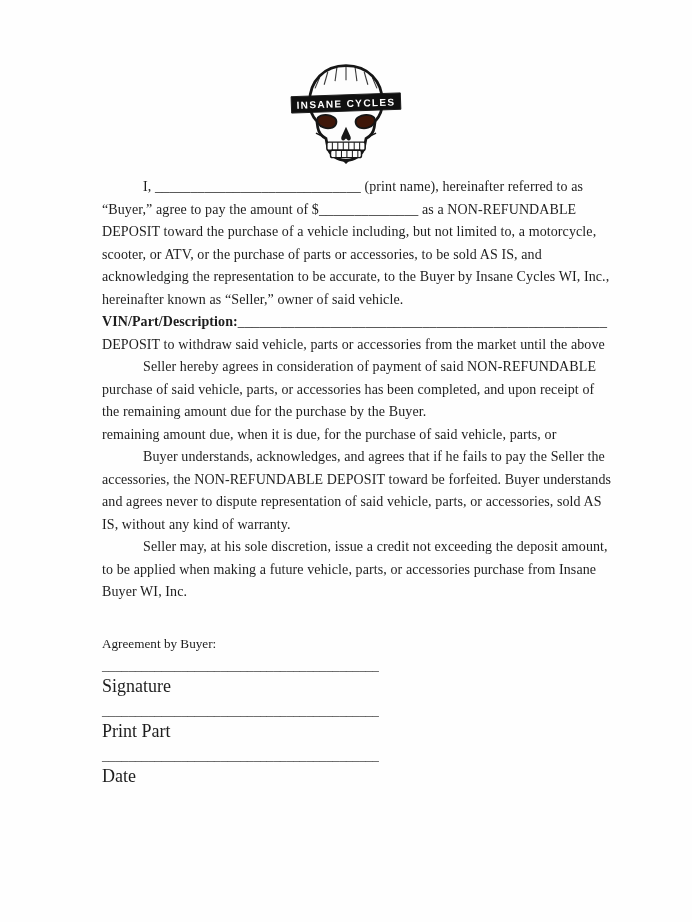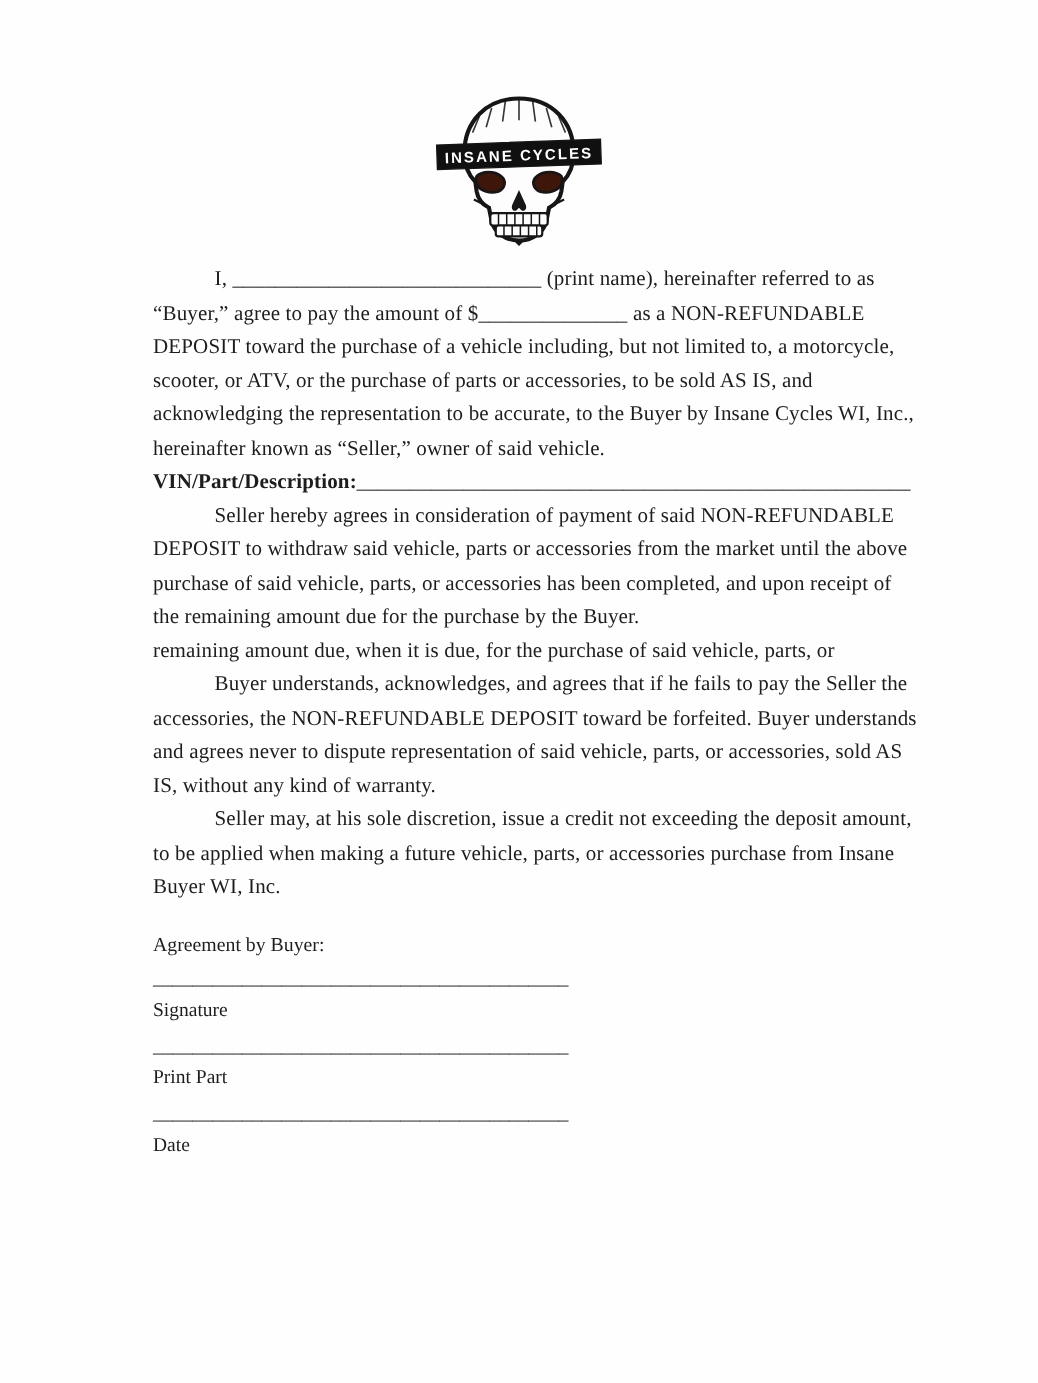--- a/index.html
+++ b/index.html
@@ -34,36 +34,36 @@
   .line {
     height: 22.5px;
     line-height: 22.5px;
     font-size: 14px;
     white-space: nowrap;
     letter-spacing: 0.1px;
   }
   .indent { padding-left: 41px; }
   .bold { font-weight: bold; }
   .agreement-label {
-    margin-top: 15px;
+    margin-top: 29px;
     height: 22.5px;
     line-height: 22.5px;
     font-size: 13.2px;
   }
   .sig-unit { margin-top: 0; }
   .sig-line {
     height: 21px;
     line-height: 21px;
     font-size: 13.2px;
     white-space: nowrap;
   }
   .sig-label {
     height: 23px;
     line-height: 21px;
-    font-size: 13px;
+    font-size: 18px;
   }
   .sig-unit + .sig-unit { margin-top: 1px; }
   .sig-block { margin-top: 0; }
 </style>
 </head>
 <body>
 
 <div class="page">
 
   <svg class="logo" viewBox="0 0 132 112" aria-hidden="true">
@@ -107,22 +107,22 @@
   <div class="content">
     <div class="line indent">I, _____________________________ (print name), hereinafter referred to as</div>
     <div class="line">“Buyer,” agree to pay the amount of $______________ as a NON-REFUNDABLE</div>
     <div class="line">DEPOSIT toward the purchase of a vehicle including, but not limited to, a motorcycle,</div>
     <div class="line">scooter, or ATV, or the purchase of parts or accessories, to be sold AS IS, and</div>
     <div class="line">acknowledging the representation to be accurate, to the Buyer by Insane Cycles WI, Inc.,</div>
     <div class="line">hereinafter known as “Seller,” owner of said vehicle.</div>
 
     <div class="line"><span class="bold">VIN/Part/Description:</span><span>____________________________________________________</span></div>
 
+    <div class="line">DEPOSIT to withdraw said vehicle, parts or accessories from the market until the above</div>
     <div class="line indent">Seller hereby agrees in consideration of payment of said NON-REFUNDABLE</div>
-    <div class="line">DEPOSIT to withdraw said vehicle, parts or accessories from the market until the above</div>
     <div class="line">purchase of said vehicle, parts, or accessories has been completed, and upon receipt of</div>
     <div class="line">the remaining amount due for the purchase by the Buyer.</div>
 
     <div class="line">remaining amount due, when it is due, for the purchase of said vehicle, parts, or</div>
     <div class="line indent">Buyer understands, acknowledges, and agrees that if he fails to pay the Seller the</div>
     <div class="line">accessories, the NON-REFUNDABLE DEPOSIT toward be forfeited.  Buyer understands</div>
     <div class="line">and agrees never to dispute representation of said vehicle, parts, or accessories, sold AS</div>
     <div class="line">IS, without any kind of warranty.</div>
 
     <div class="line indent">Seller may, at his sole discretion, issue a credit not exceeding the deposit amount,</div>

